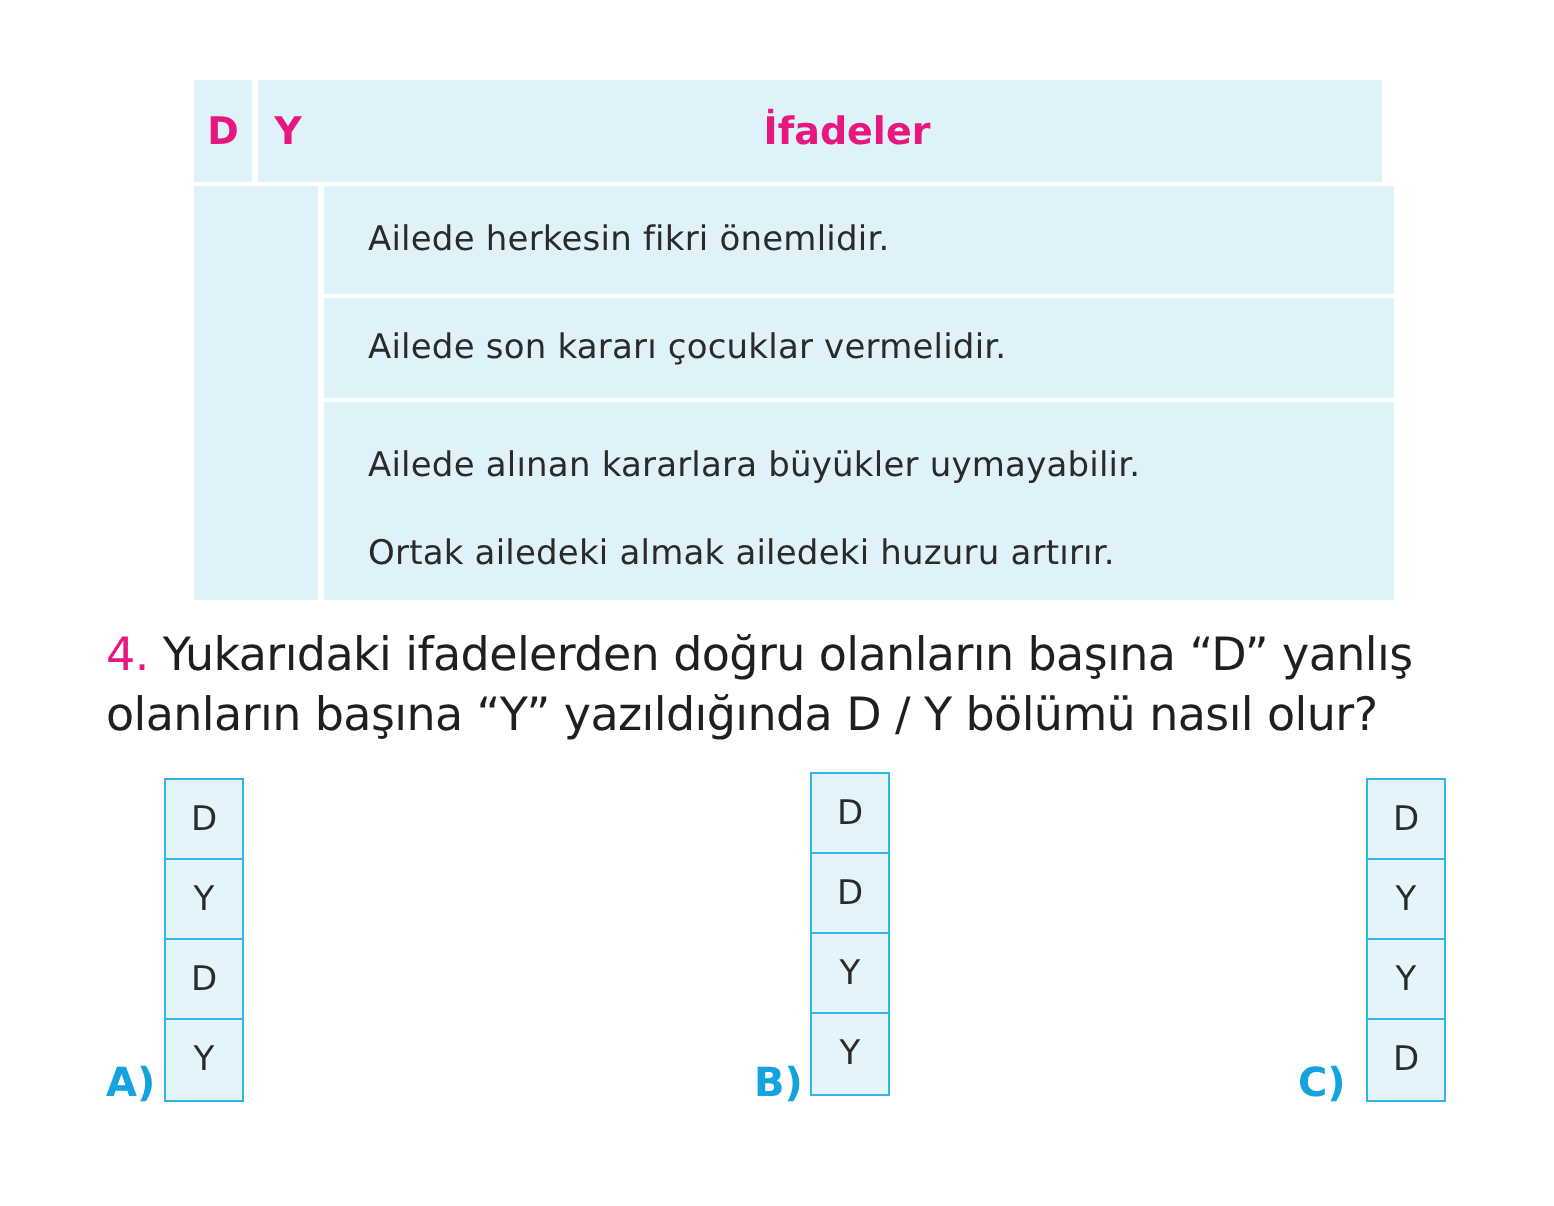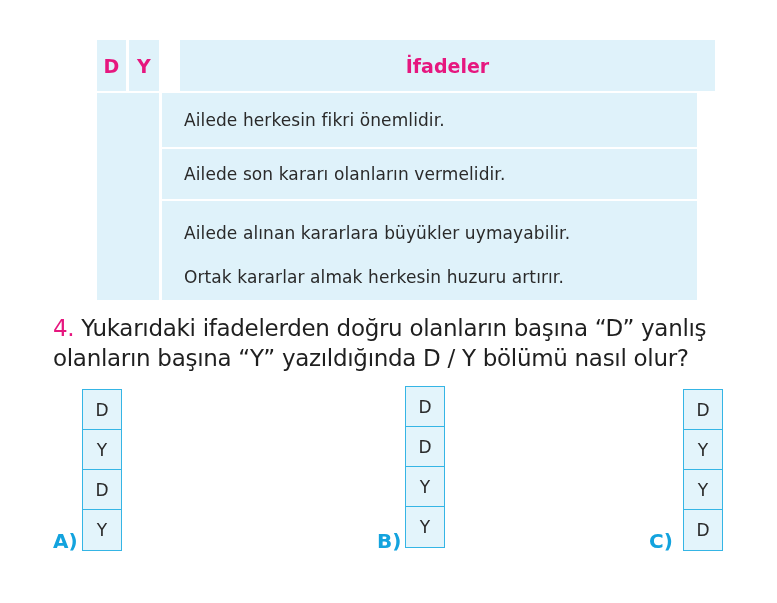--- a/index.html
+++ b/index.html
@@ -14,35 +14,35 @@
   .box .bc { height:40px; border-bottom:1.5px solid #35b5e5; box-sizing:border-box; display:flex; align-items:center; justify-content:center; font-size:17px; color:#2a2a2a; }
   .box .bc:last-child { border-bottom:none; }
 </style>
 </head>
 <body>
 
 <div>
 
   <div class="cell hdr" style="left:97px;top:40px;width:29px;height:51px;">D</div>
   <div class="cell hdr" style="left:129px;top:40px;width:30px;height:51px;">Y</div>
-  <div class="cell hdr" style="left:180px;top:40px;width:535px;height:51px;">İfadeler</div>
+  <div class="cell hdr" style="left:156px;top:40px;width:535px;height:51px;">İfadeler</div>
 
   <div class="cell" style="left:97px;top:93px;width:62px;height:207px;"></div>
 
   <div class="cell stmt" style="left:162px;top:93px;width:535px;height:54px;align-items:center;">
       <span>Ailede herkesin fikri önemlidir.</span>
     </div>
   <div class="cell stmt" style="left:162px;top:149px;width:535px;height:50px;">
-      <span>Ailede son kararı olanların vermelidir.</span>
+      <span>Ailede son kararı çocuklar vermelidir.</span>
     </div>
   <div class="cell stmt" style="left:162px;top:201px;width:535px;height:64px;">
       <span>Ailede alınan kararlara büyükler uymayabilir.</span>
     </div>
   <div class="cell stmt" style="left:162px;top:254px;width:535px;height:46px;">
-      <span>Ortak kararlar almak herkesin huzuru artırır.</span>
+      <span>Ortak ailedeki almak ailedeki huzuru artırır.</span>
     </div>
 </div>
 
 <div class="q"><span class="qnum">4.</span><span> Yukarıdaki ifadelerden doğru olanların başına “D” yanlış olanların başına “Y” yazıldığında D / Y bölümü nasıl olur?</span></div>
 
 <div class="optlabel" style="left:53px;top:529px;">A)</div>
 <div class="box" style="left:82px;top:389px;height:162px;">
   <div class="bc">D</div>
   <div class="bc">Y</div>
   <div class="bc">D</div>

